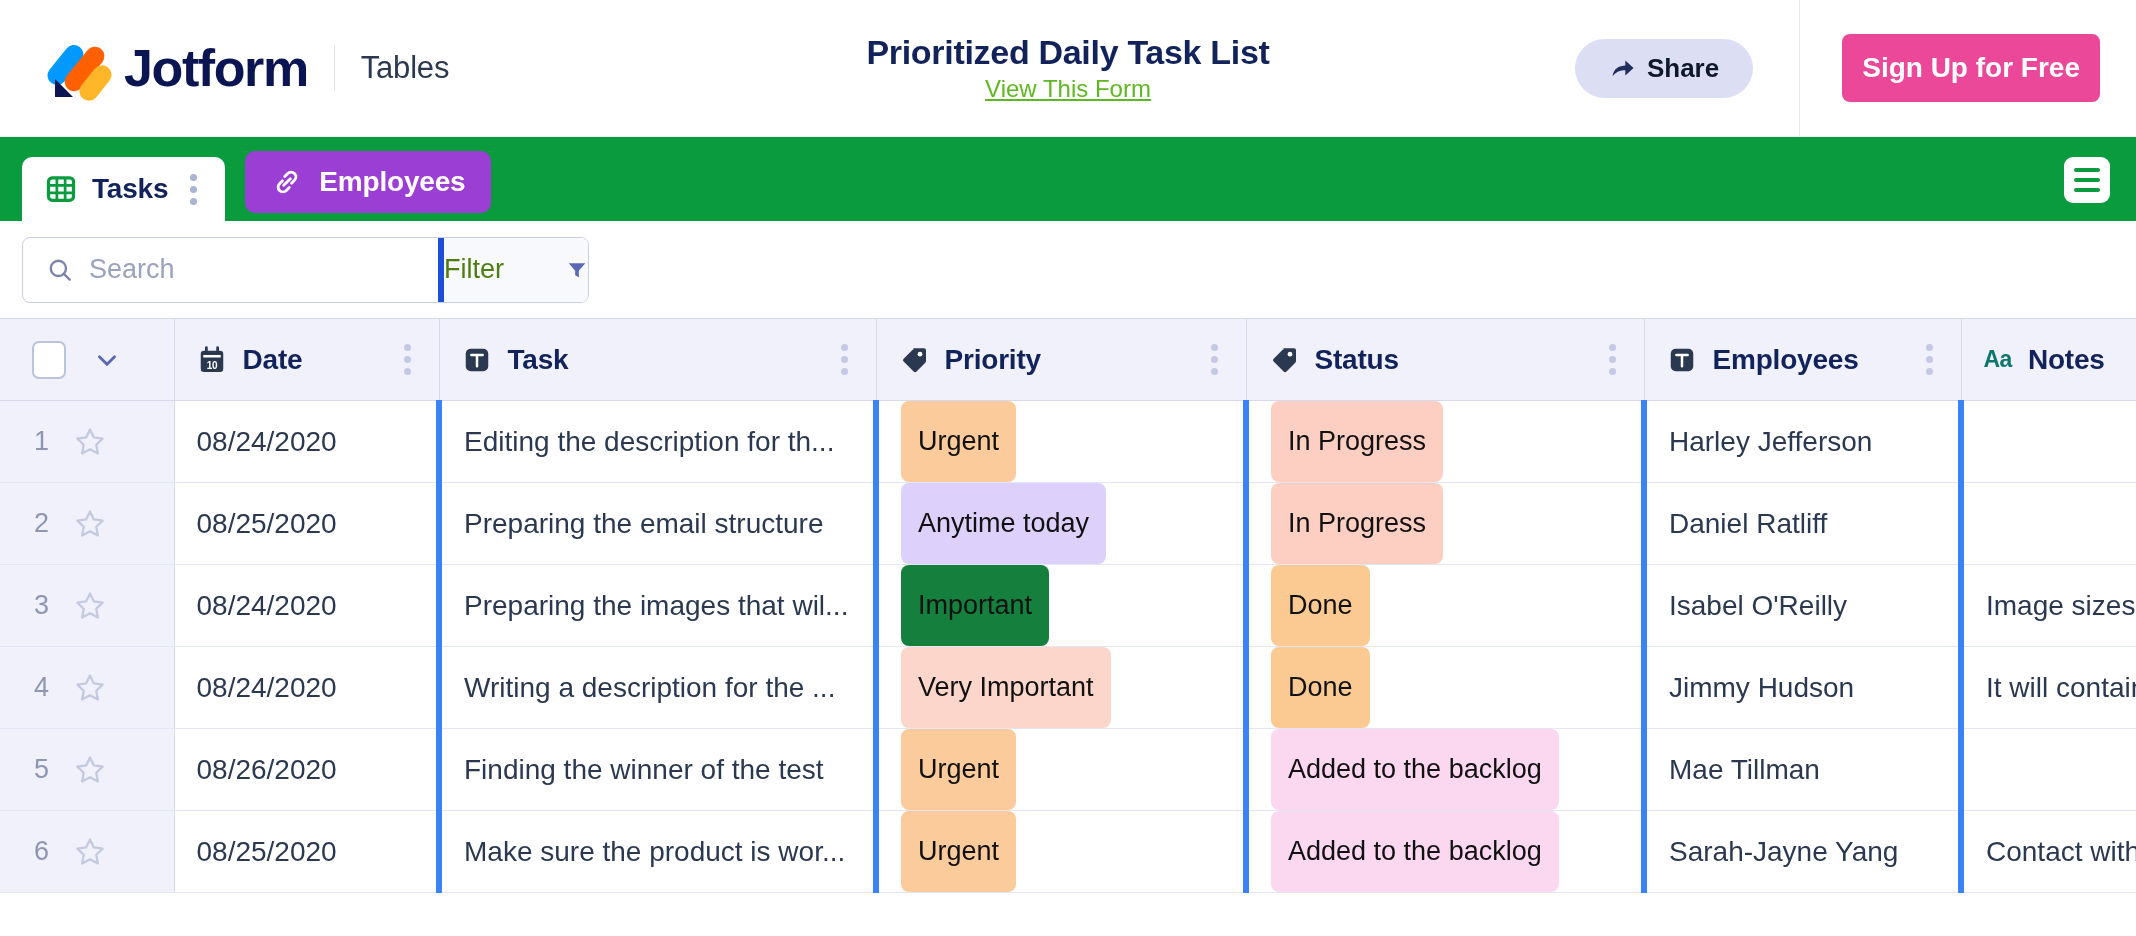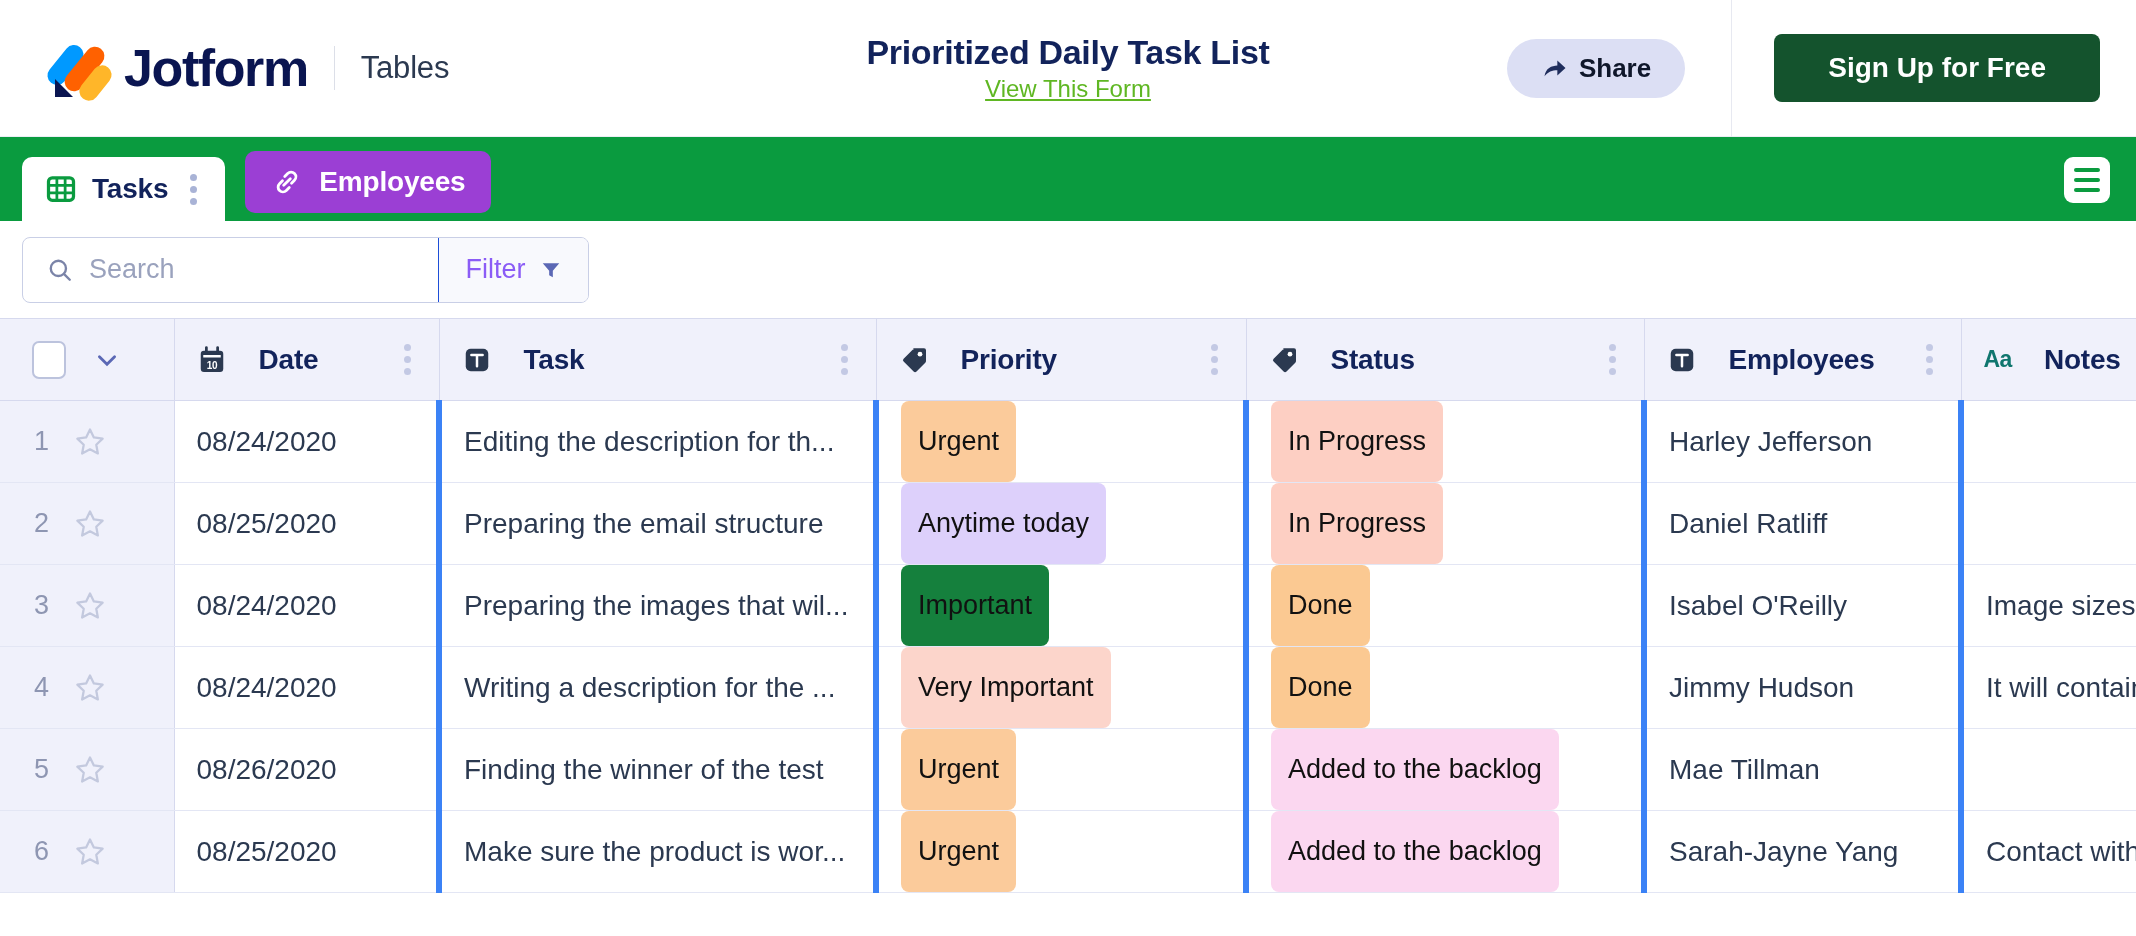--- a/index.html
+++ b/index.html
@@ -119,25 +119,25 @@
     font-family: inherit;
     cursor: pointer;
   }
   .share-sep {
     width: 1px;
     height: 137px;
     background: #e7e9f1;
     margin: 0 42px 0 46px;
   }
   .signup-btn {
-    background: #14532d;
+    background: #ec4899;
     color: #ffffff;
     border: none;
     border-radius: 8px;
-    padding: 18px 54px;
+    padding: 18px 20px;
     font-size: 28px;
     font-weight: bold;
     font-family: inherit;
     cursor: pointer;
     margin-right: 36px;
   }
 
   
   .tabbar {
     height: 84px;
@@ -229,28 +229,28 @@
     font-family: inherit;
     color: #2b3950;
     width: 100%;
     background: transparent;
   }
   .search-input::placeholder { color: #9aa2bd; }
   .filter-btn {
     width: 150px;
     background: #f8f9fd;
     border: none;
-    border-left: 1px solid #1d4ed8;
-    display: flex;
-    align-items: center;
-    justify-content: center;
+    border-left: 6px solid #1d4ed8;
+    display: flex;
+    align-items: center;
+    justify-content: space-between;
     gap: 14px;
     font-size: 27px;
     font-family: inherit;
-    color: #8b5cf6;
+    color: #4d7c0f;
     cursor: pointer;
   }
   .funnel-ico { width: 22px; height: 22px; display: block; }
 
   
   .tablewrap { width: 2136px; overflow: hidden; }
   table { border-collapse: collapse; table-layout: fixed; width: 2136px; }
   thead th {
     height: 82px;
     background: #f0f1fb;
@@ -258,21 +258,21 @@
     border-bottom: 1px solid #d6d9ee;
     border-right: 1px solid #d6d9ee;
     padding: 0 22px;
     text-align: left;
     font-size: 28px;
     font-weight: bold;
     color: #12235b;
     letter-spacing: -0.2px;
   }
   thead th .hcell {
-    display: flex; align-items: center; gap: 32px; width: 100%;
+    display: flex; align-items: center; gap: 16px; width: 100%;
   }
   thead th .hcell .kebab { margin-left: auto; }
   tbody td {
     height: 82px;
     background: #ffffff;
     border-bottom: 1px solid #e3e6f4;
     border-right: 6px solid #3b82f6;
     padding: 0 22px;
     font-size: 28px;
     color: #2b3950;

